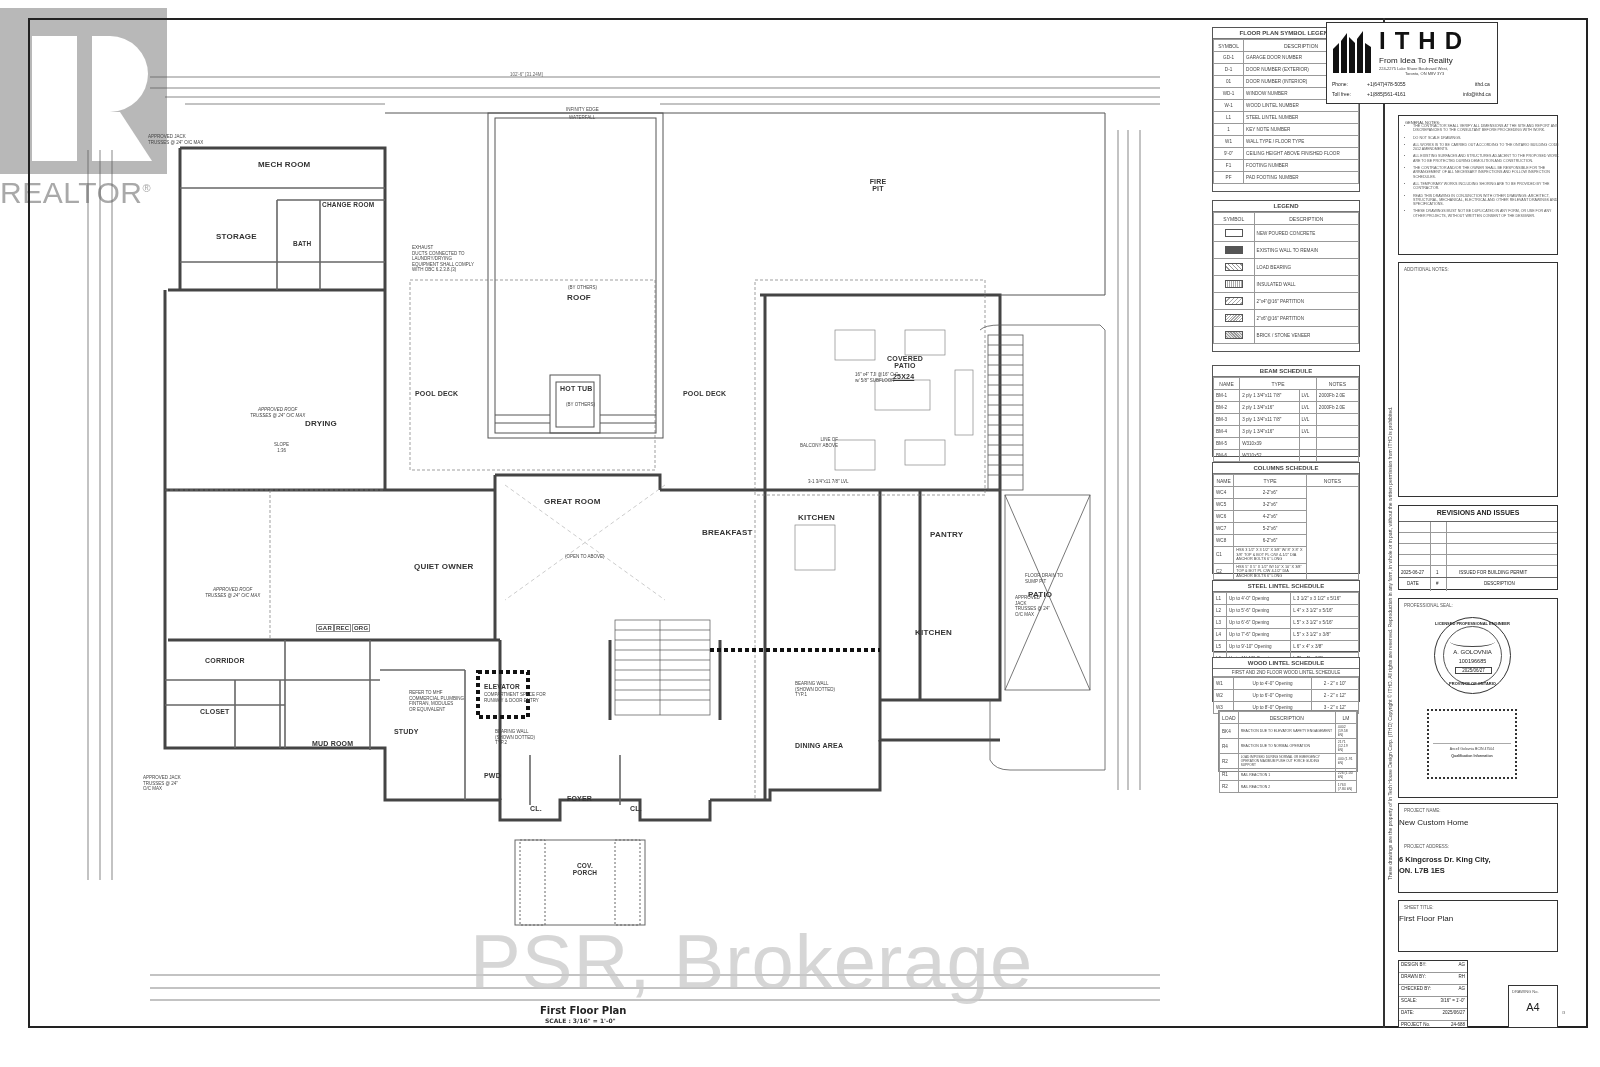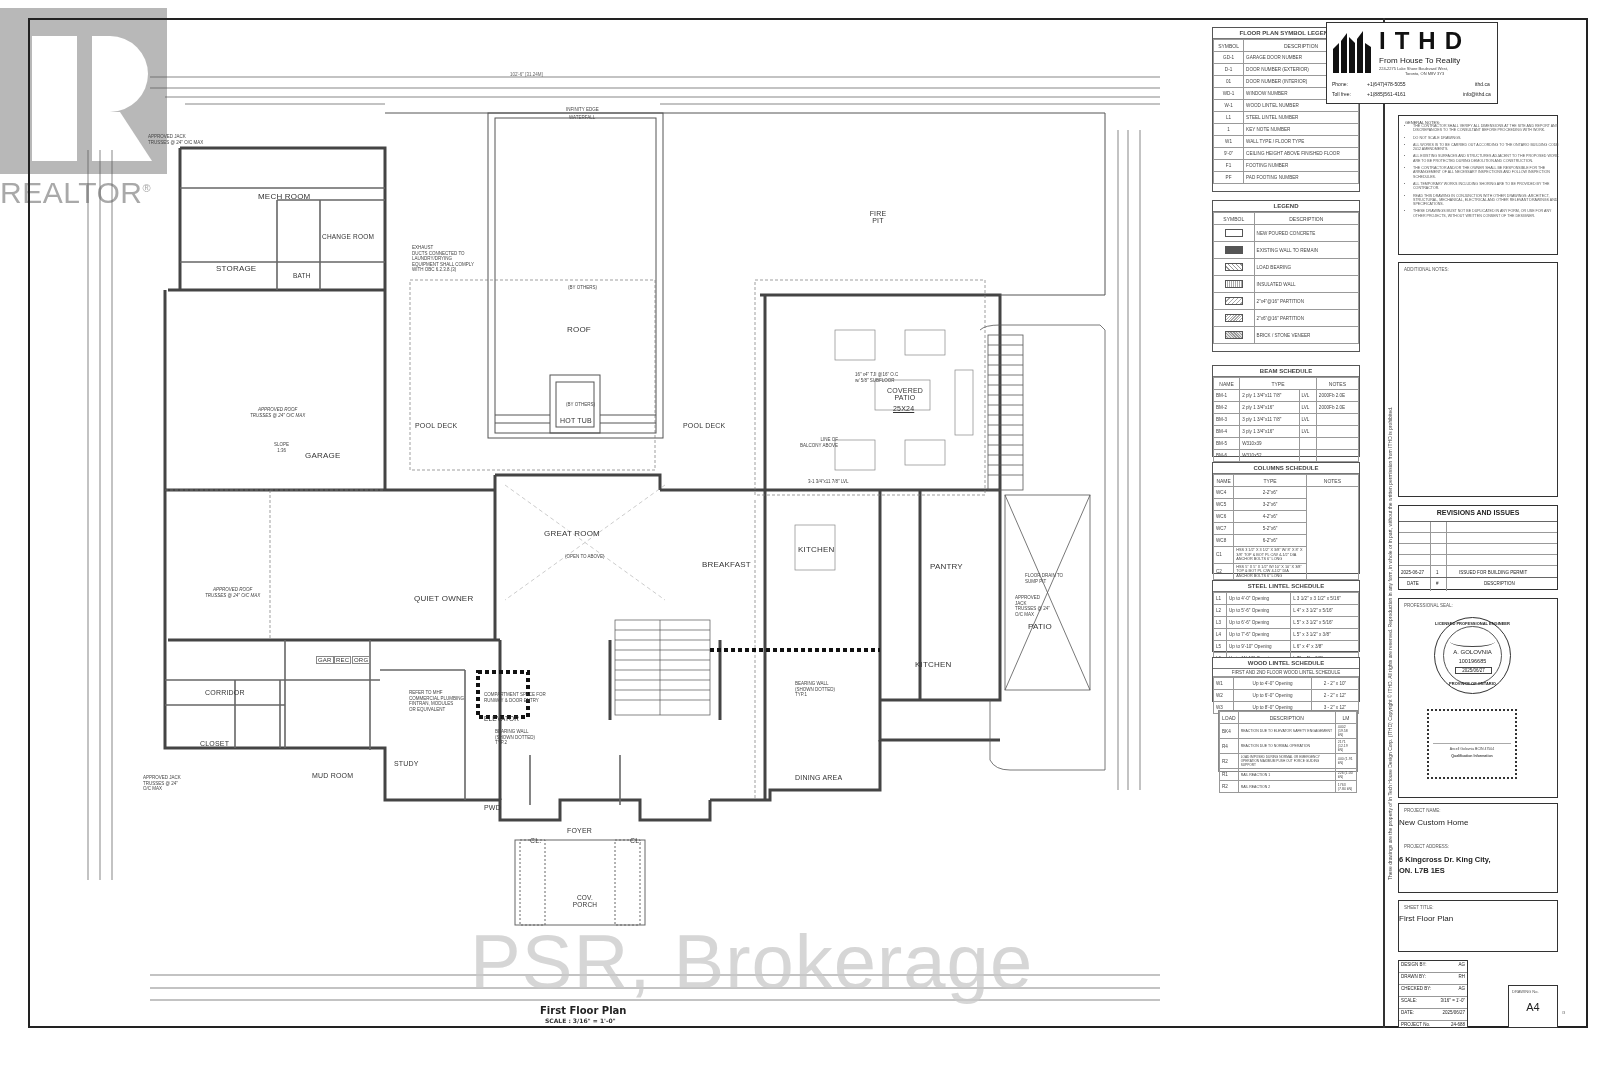--- a/index.html
+++ b/index.html
@@ -1,20 +1,20 @@
 <!DOCTYPE html>
 <html><head>
 <meta charset="utf-8">
 <style>
   html,body{margin:0;padding:0;background:#fff;}
   body{width:1600px;height:1067px;position:relative;overflow:hidden;font-family:"Liberation Sans",sans-serif;color:#222;}
   .sheet{position:absolute;left:28px;top:18px;width:1560px;height:1010px;border:2px solid #222;box-sizing:border-box;}
   .abs{position:absolute;}
   .plan-svg{position:absolute;left:0;top:0;}
-  .room{position:absolute;font-size:8px;font-weight:normal;color:#333;letter-spacing:0.2px;white-space:nowrap;margin-top:32px;}
+  .room{position:absolute;font-size:8px;font-weight:bold;color:#333;letter-spacing:0.2px;white-space:nowrap;}
   .note{position:absolute;font-size:4.5px;color:#444;line-height:5.5px;white-space:pre;}
   .tbl{position:absolute;border:1.5px solid #555;background:#fff;box-sizing:border-box;font-size:5px;color:#444;}
   .tbl .hd{text-align:center;font-weight:bold;font-size:6px;border-bottom:1px solid #777;padding:2px 0;}
   .tbl table{border-collapse:collapse;width:100%;}
   .tbl td,.tbl th{border:1px solid #999;padding:1px 2px;font-size:4.6px;font-weight:normal;height:9px;}
   .tbl th{text-align:center;font-size:5px;}
   .sym{display:inline-block;border:1px solid #555;width:16px;height:6px;vertical-align:middle;}
   .tb{position:absolute;border:1.5px solid #333;box-sizing:border-box;background:#fff;}
   .tb-label{position:absolute;font-size:4.5px;color:#555;left:5px;top:4px;}
   .tb-val{position:absolute;width:100%;text-align:left;font-size:8px;color:#222;}
@@ -189,21 +189,21 @@
     <rect x="875" y="380" width="55" height="30"></rect>
     <rect x="955" y="370" width="18" height="65"></rect>
     <rect x="795" y="525" width="40" height="45"></rect>
   </g>
 </svg>
 
 <div class="room" style="left:258px;top:160px">MECH ROOM</div>
 <div class="room" style="left:322px;top:201px;font-size:6.5px">CHANGE ROOM</div>
 <div class="room" style="left:216px;top:232px">STORAGE</div>
 <div class="room" style="left:293px;top:240px;font-size:6.5px">BATH</div>
-<div class="room" style="left:305px;top:419px">GARAGE</div>
+<div class="room" style="left:305px;top:419px">DRYING</div>
 <div class="room" style="left:414px;top:562px">QUIET OWNER</div>
 <div class="room" style="left:544px;top:497px">GREAT ROOM</div>
 <div class="room" style="left:702px;top:528px">BREAKFAST</div>
 <div class="room" style="left:798px;top:513px">KITCHEN</div>
 <div class="room" style="left:930px;top:530px">PANTRY</div>
 <div class="room" style="left:915px;top:628px">KITCHEN</div>
 <div class="room" style="left:1028px;top:590px">PATIO</div>
 <div class="room" style="left:887px;top:355px;font-size:7px;text-align:center;width:36px;white-space:normal">COVERED PATIO</div>
 <div class="room" style="left:893px;top:373px;font-size:7px;text-decoration:underline">25X24</div>
 <div class="room" style="left:567px;top:293px">ROOF</div>
@@ -592,21 +592,21 @@
 
 <div class="tb" style="left:1326px;top:22px;width:172px;height:82px">
   <svg class="abs" style="left:6px;top:6px" width="42" height="44" viewBox="0 0 42 44">
     <polygon points="0,20 6,14 6,44 0,44" fill="#111"></polygon>
     <polygon points="8,12 14,4 14,44 8,44" fill="#111"></polygon>
     <polygon points="16,8 22,14 22,44 16,44" fill="#111"></polygon>
     <polygon points="24,10 30,2 30,44 24,44" fill="#111"></polygon>
     <polygon points="32,14 38,18 38,44 32,44" fill="#111"></polygon>
   </svg>
   <div class="abs" style="left:52px;top:4px;font-size:24px;letter-spacing:9px;font-weight:bold;color:#111">ITHD</div>
-  <div class="abs" style="left:52px;top:33px;font-size:8px;color:#222">From House To Reality</div>
+  <div class="abs" style="left:52px;top:33px;font-size:8px;color:#222">From Idea To Reality</div>
   <div class="abs" style="left:52px;top:43px;font-size:4px;color:#444">224-2275 Lake Shore Boulevard West,</div>
   <div class="abs" style="left:78px;top:48px;font-size:4px;color:#444">Toronto, ON M8V 3Y3</div>
   <div class="abs" style="left:5px;top:58px;font-size:5px">Phone:</div>
   <div class="abs" style="left:40px;top:58px;font-size:5px">+1(647)478-5055</div>
   <div class="abs" style="left:148px;top:58px;font-size:5px">ithd.ca</div>
   <div class="abs" style="left:5px;top:68px;font-size:5px">Toll free:</div>
   <div class="abs" style="left:40px;top:68px;font-size:5px">+1(885)561-4161</div>
   <div class="abs" style="left:136px;top:68px;font-size:5px">info@ithd.ca</div>
 </div>
 

